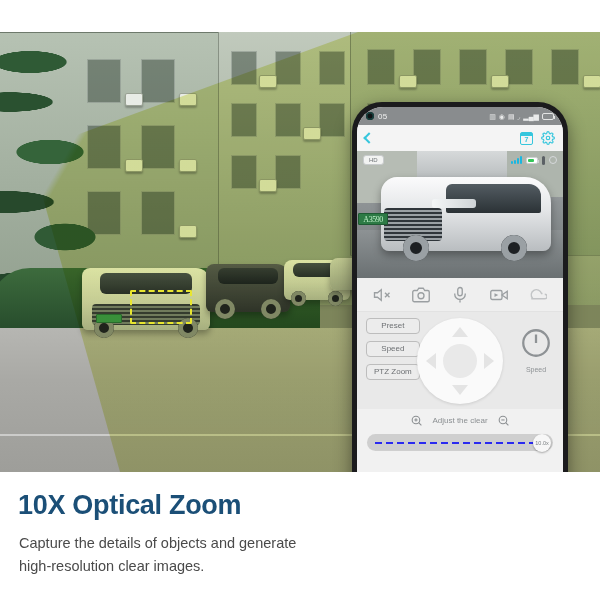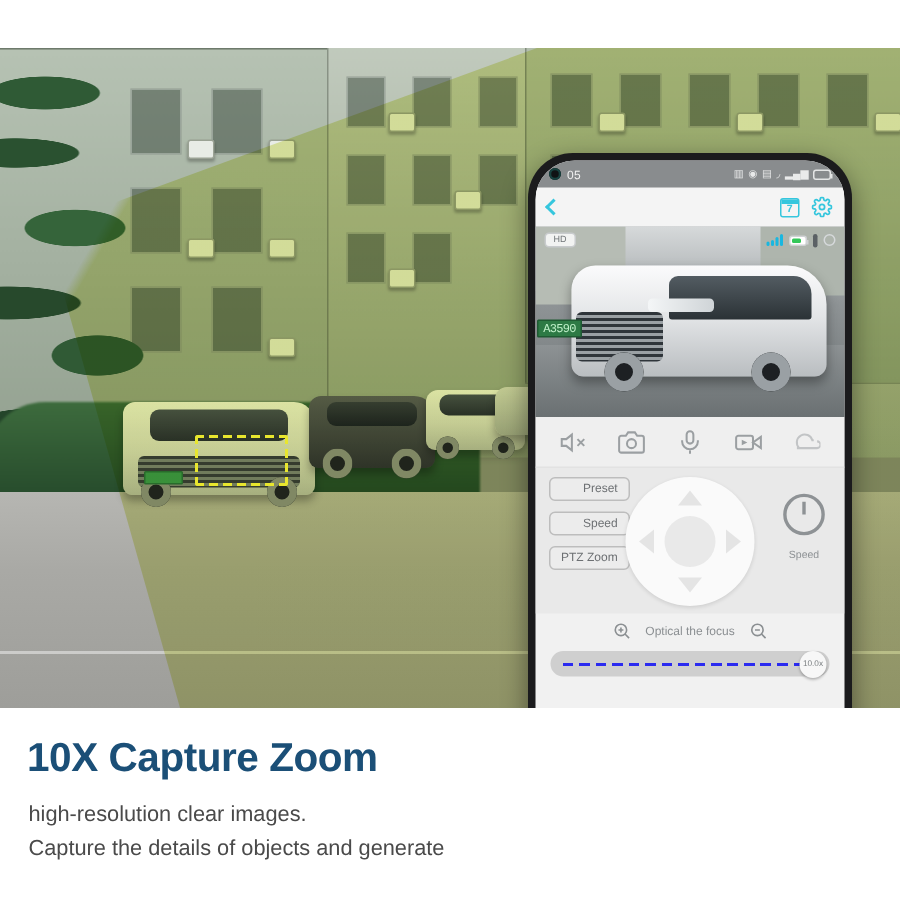--- a/index.html
+++ b/index.html
@@ -179,21 +179,21 @@
   }
   .v-car .vhead {
     position:absolute; left: 30%; top: 30%; width: 26%; height: 12%;
     background: linear-gradient(90deg,#f4f6f7,#cfd4d7); border-radius: 3px;
   }
   .v-wheel { position:absolute; width: 26px; height: 26px; border-radius:50%;
     background:#1d2023; box-shadow: inset 0 0 0 7px #9aa0a4; bottom:-10px; }
   .v-plate {
     position:absolute; left: 1px; top: 62px; width: 30px; height: 12px;
     background:#2d7a45; border:1px solid #1f5a33; border-radius:1px;
-    color:#bff0c9; font-size:8px; font-family:Liberation Mono, monospace;
+    color:#bff0c9; font-size:8px; font-family:Liberation Serif, serif;
     display:flex; align-items:center; justify-content:center; letter-spacing:-.5px;
     overflow:hidden;
   }
   .v-overlay {
     position:absolute; left:0; top:0; width:100%; height:18px;
     display:flex; align-items:center; padding:0 6px;
   }
   .hd-badge {
     font-size:6px; color:#6f7477; background:rgba(255,255,255,.82);
     border:1px solid #c8cbcd; border-radius:3px; padding:1px 5px; line-height:1;
@@ -215,21 +215,21 @@
     height: 34px; background:#efefef; border-bottom:1px solid #e2e2e2;
     display:flex; align-items:center; justify-content:space-around; padding:0 6px;
   }
   .ctrlrow .ci { width:18px; height:18px; color:#8d9295; opacity:.85; }
 
   .ptzarea { position:relative; height: 97px; background:#e9e9e9; }
   .leftbtns { position:absolute; left:9px; top:6px; display:flex; flex-direction:column; gap:7px; }
   .pill {
     border:1px solid #bdbdbd; border-radius:4px; background:#ececec;
     color:#6d7073; font-size:8px; padding:3px 7px; line-height:1; white-space:nowrap;
-    text-align:right; cursor:pointer;
+    text-align:center; cursor:pointer;
   }
   .dpad {
     position:absolute; left:50%; top:6px; transform:translateX(-50%);
     width:86px; height:86px; border-radius:50%; background:#fafafa;
     box-shadow: 0 1px 3px rgba(0,0,0,.12);
   }
   .dpad::before {
     content:""; position:absolute; left:50%; top:50%; transform:translate(-50%,-50%);
     width:34px; height:34px; border-radius:50%; background:#e9e9e9;
   }
@@ -505,21 +505,21 @@
 
       <div class="focusrow">
         <span class="mag">
           <svg viewBox="0 0 24 24" fill="none" stroke="currentColor" stroke-width="2">
             <circle cx="11" cy="11" r="7"></circle>
               <line x1="16" y1="16" x2="21" y2="21"></line>
             <line x1="11" y1="8" x2="11" y2="14"></line>
               <line x1="8" y1="11" x2="14" y2="11"></line>
           </svg>
         </span>
-        <span>Optical the focus</span>
+        <span>Adjust the clear</span>
         <span class="mag">
           <svg viewBox="0 0 24 24" fill="none" stroke="currentColor" stroke-width="2">
             <circle cx="11" cy="11" r="7"></circle>
               <line x1="16" y1="16" x2="21" y2="21"></line>
             <line x1="8" y1="11" x2="14" y2="11"></line>
           </svg>
         </span>
       </div>
 
       <div class="sliderwrap">
@@ -540,20 +540,20 @@
 
       <div class="dots">
         <span class="dot"></span>
         <span class="dot on"></span>
       </div>
 
     </div>
   </div>
 
   <div class="caption">
-    <div class="cap-title">10X Capture Zoom</div>
+    <div class="cap-title">10X Optical Zoom</div>
     <div class="cap-body">
+      <div>Capture the details of objects and generate</div>
       <div>high-resolution clear images.</div>
-      <div>Capture the details of objects and generate</div>
     </div>
   </div>
 
 </div>
 
 </body></html>

